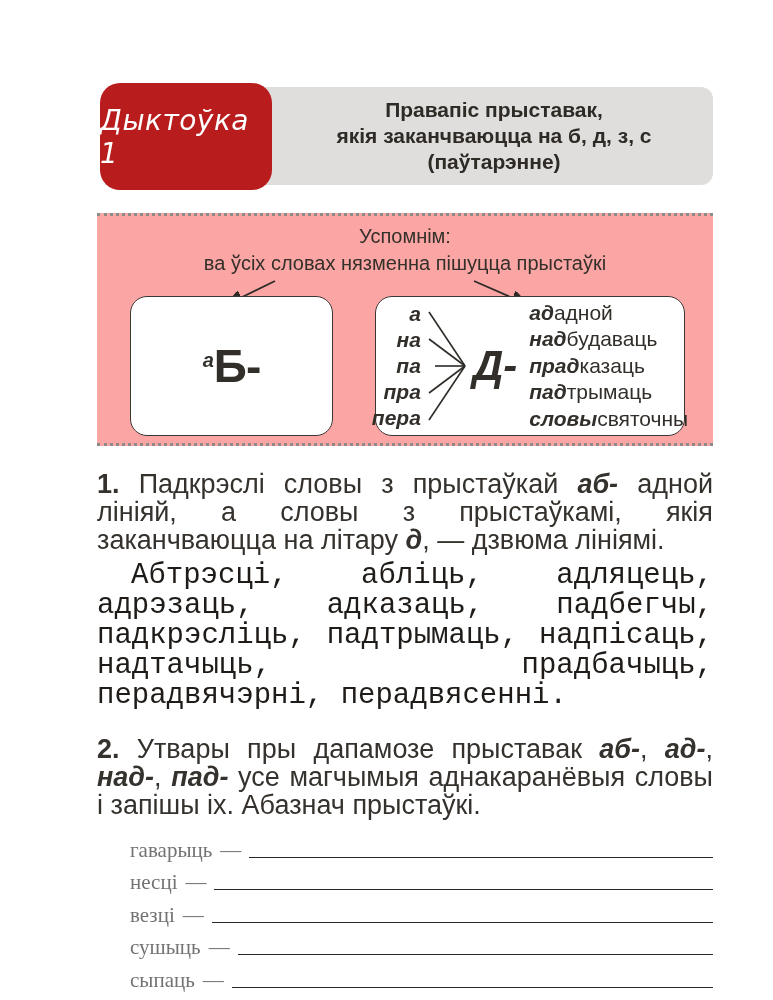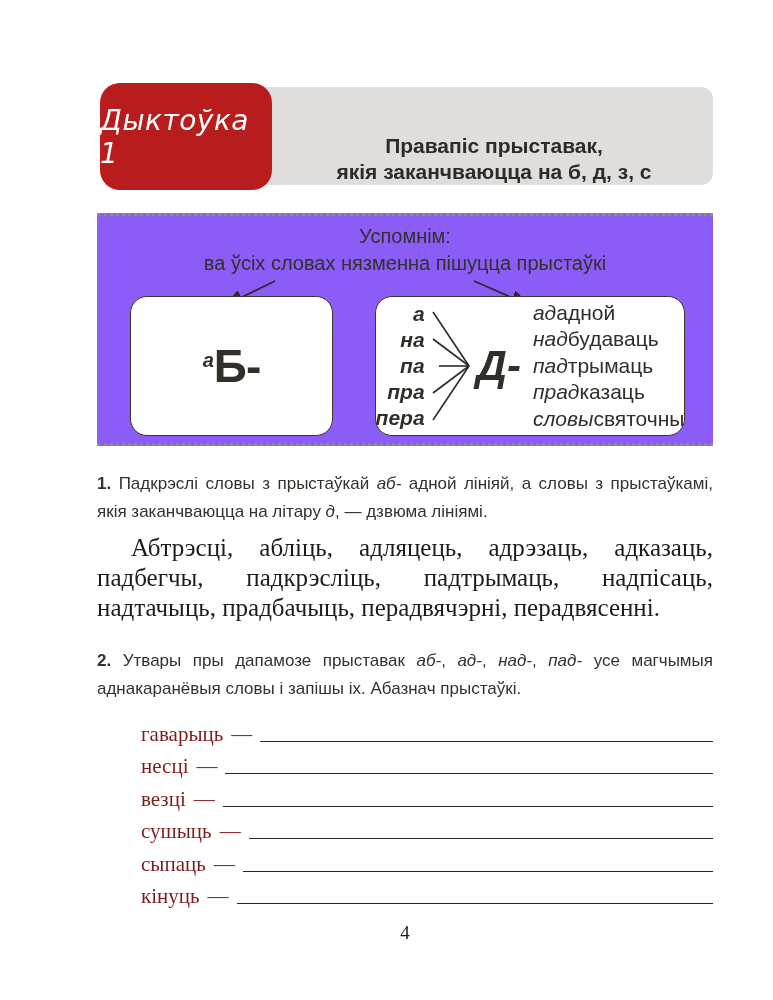--- a/index.html
+++ b/index.html
@@ -8,49 +8,49 @@
     width:773px; height:1000px;
     font-family:"Liberation Sans", sans-serif;
     color:#322e2a;
     overflow:hidden;
     position:relative;
   }
   .page { width:616px; margin-left:97px; position:relative; }
 
   .b  { font-weight:bold; }
   .i  { }
-  .bi { font-weight:normal; font-style:italic; }
+  .bi { font-weight:bold; font-style:italic; }
 
   
   .header { margin-top:83px; position:relative; height:107px; }
   .title-plate {
     position:absolute; left:16px; right:0; top:4px; height:98px;
     background:#e0dedc; border-radius:12px;
-    display:flex; align-items:flex-end; justify-content:center;
+    display:flex; align-items:center; justify-content:center;
     padding-left:162px;
   }
   .title {
     text-align:center; font-weight:bold; font-size:21px; line-height:26px;
     color:#2e2a26;
   }
   .badge {
     position:absolute; left:3px; top:0; width:172px; height:107px;
     background:#b91c1c; border-radius:20px;
     display:flex; align-items:center; justify-content:center;
   }
   .badge-text {
     color:#ffffff; font-style:italic; font-size:28px;
     font-family:"DejaVu Sans", sans-serif;
     letter-spacing:0.5px;
   }
 
   
   .remember {
     margin-top:23px; height:233px;
-    background:#8b5cf6;
+    background:#fca5a5;
     border-top:3px dotted #8d8b88;
     border-bottom:3px dotted #8d8b88;
     padding-top:7px;
     position:relative;
   }
   .remember-heading, .remember-sub {
     text-align:center; font-size:20px; line-height:27px; color:#333029;
   }
   .arrows { position:absolute; left:0; top:60px; width:616px; height:36px; }
   .prefix-boxes {
@@ -72,36 +72,36 @@
   .prefix-col {
     text-align:right; font-weight:bold; font-style:italic;
     font-size:21px; line-height:26px;
   }
   .fan { width:44px; height:132px; flex:0 0 auto; }
   .big-d { font-size:42px; font-weight:bold; font-style:italic; line-height:1; margin-right:8px; }
   .right-examples { font-size:21px; line-height:26.5px; font-style:normal; }
 
   
   .exercise {
-    margin-top:24px; font-size:17px; line-height:28px;
+    margin-top:24px; font-size:27px; line-height:28px;
     text-align:justify; color:#35312d;
   }
   .exercise.second { }
   .serif-words {
     margin-top:7px;
-    font-family:Liberation Serif, serif;
-    font-size:25px; line-height:30px;
+    font-family:Liberation Mono, monospace;
+    font-size:29px; line-height:30px;
     text-align:justify; text-indent:34px; color:#1e1b18;
   }
 
   .fill-rows { margin-top:11px; }
   .fill-row {
     display:flex; align-items:flex-end;
-    margin-left:44px; height:32.5px;
-    font-family:"Liberation Serif", serif; font-size:21px; color:#7f1d1d;
+    margin-left:33px; height:32.5px;
+    font-family:"Liberation Serif", serif; font-size:21px; color:#737373;
   }
   .fill-label { white-space:nowrap; }
   .fill-dash  { margin-left:8px; }
   .blank-line {
     flex:1; border-bottom:1.4px solid #2a2724;
     margin-left:8px; margin-bottom:5px; height:1px;
   }
 
   .page-number {
     margin-top:13px; text-align:center;
@@ -113,20 +113,21 @@
 </head>
 <body>
 
 <div class="page">
 
   <div class="header">
     <div class="title-plate">
       <div class="title">
         <div>Правапіс прыставак,</div>
         <div><span>якія заканчваюцца на </span><span class="i">б, д, з, с</span></div>
+        <div>(паўтарэнне)</div>
       </div>
     </div>
     <div class="badge">
       <span class="badge-text">Дыктоўка 1</span>
     </div>
   </div>
 
   <div class="remember">
     <div class="remember-heading">Успомнім:</div>
     <div class="remember-sub">ва ўсіх словах нязменна пішуцца прыстаўкі</div>
@@ -162,22 +163,22 @@
           <line x1="4" y1="12" x2="40" y2="66" stroke-width="1.6"></line>
           <line x1="4" y1="39" x2="40" y2="66" stroke-width="1.6"></line>
           <line x1="10" y1="66" x2="40" y2="66" stroke-width="1.6"></line>
           <line x1="4" y1="93" x2="40" y2="66" stroke-width="1.6"></line>
           <line x1="4" y1="120" x2="40" y2="66" stroke-width="1.6"></line>
         </svg>
         <span class="big-d">Д-</span>
         <span class="right-examples">
           <div><span class="bi">ад</span><span class="i">адной</span></div>
           <div><span class="bi">над</span><span class="i">будаваць</span></div>
+          <div><span class="bi">прад</span><span class="i">казаць</span></div>
           <div><span class="bi">пад</span><span class="i">трымаць</span></div>
-          <div><span class="bi">прад</span><span class="i">казаць</span></div>
           <div><span class="bi">словы</span><span class="i">святочны</span></div>
         </span>
       </div>
     </div>
   </div>
 
   <div class="exercise"><span class="b">1.</span><span> Падкрэслі словы з прыстаўкай </span><span class="bi">аб-</span><span> адной лініяй, а словы з прыстаўкамі, якія заканчваюцца на літару </span><span class="bi">д</span><span>, — дзвюма лініямі.</span></div>
   <div class="serif-words">Абтрэсці, абліць, адляцець, адрэзаць, адказаць, падбегчы, падкрэсліць, падтрымаць, надпісаць, надтачыць, прадбачыць, перадвячэрні, перадвясенні.</div>
 
   <div class="exercise second"><span class="b">2.</span><span> Утвары пры дапамозе прыставак </span><span class="bi">аб-</span><span>, </span><span class="bi">ад-</span><span>, </span><span class="bi">над-</span><span>, </span><span class="bi">пад-</span><span> усе магчымыя аднакаранёвыя словы і запішы іх. Абазнач прыстаўкі.</span></div>

